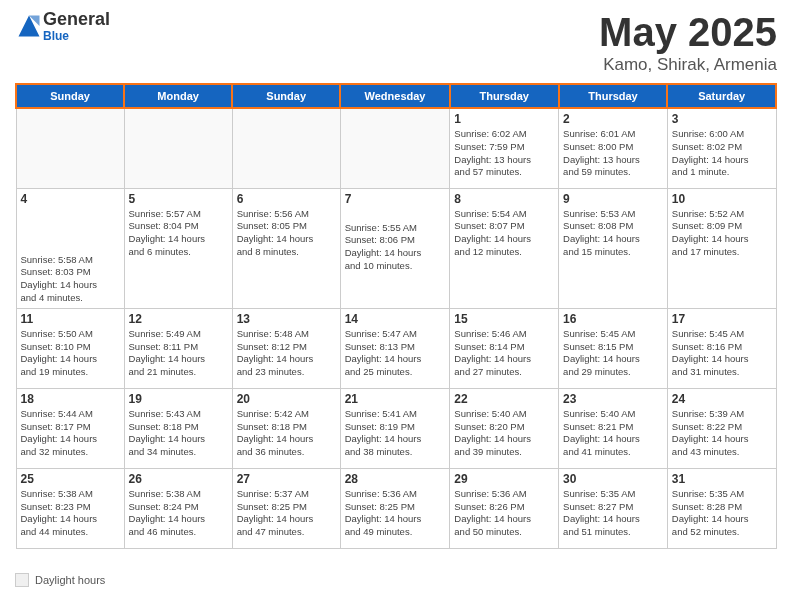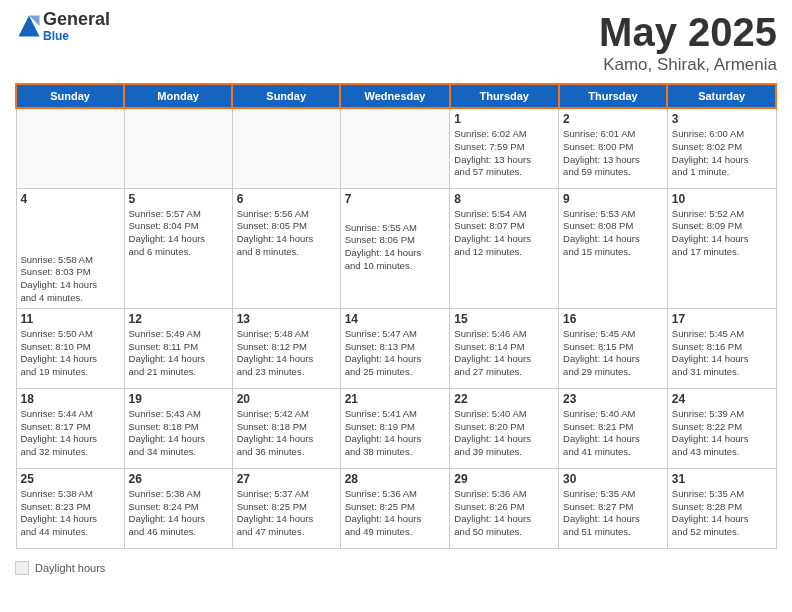--- a/index.html
+++ b/index.html
@@ -88,21 +88,21 @@
       font-weight: bold;
       color: #333;
       margin-bottom: 2px;
     }
     .day-info {
       color: #444;
       line-height: 1.35;
       font-size: 9.5px;
     }
     .legend {
-      margin-top: 12px;
+      margin-top: 24px;
       font-size: 11px;
       color: #555;
       display: flex;
       align-items: center;
       gap: 6px;
     }
     .legend-box {
       width: 14px;
       height: 14px;
       background: #f0f0f0;

